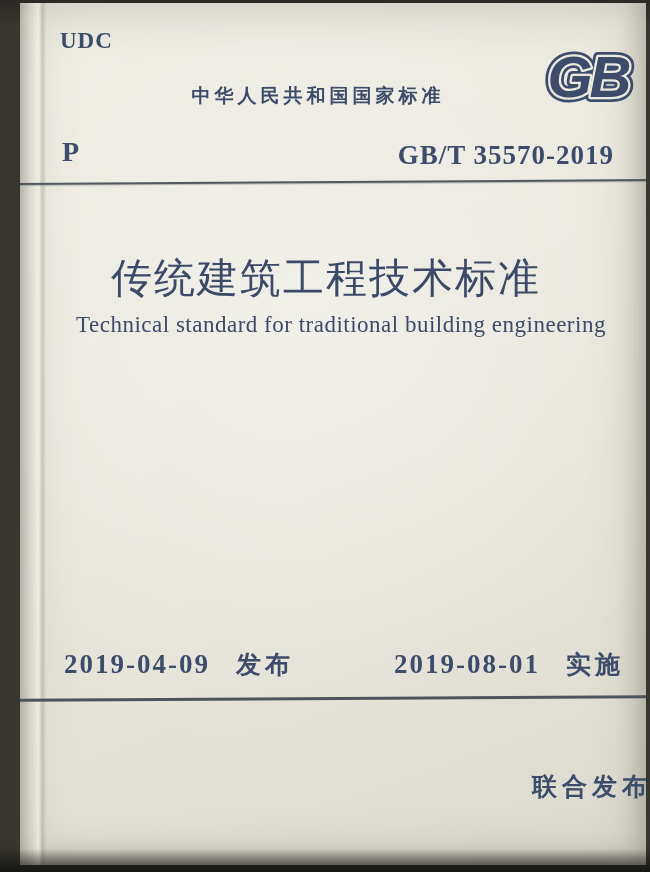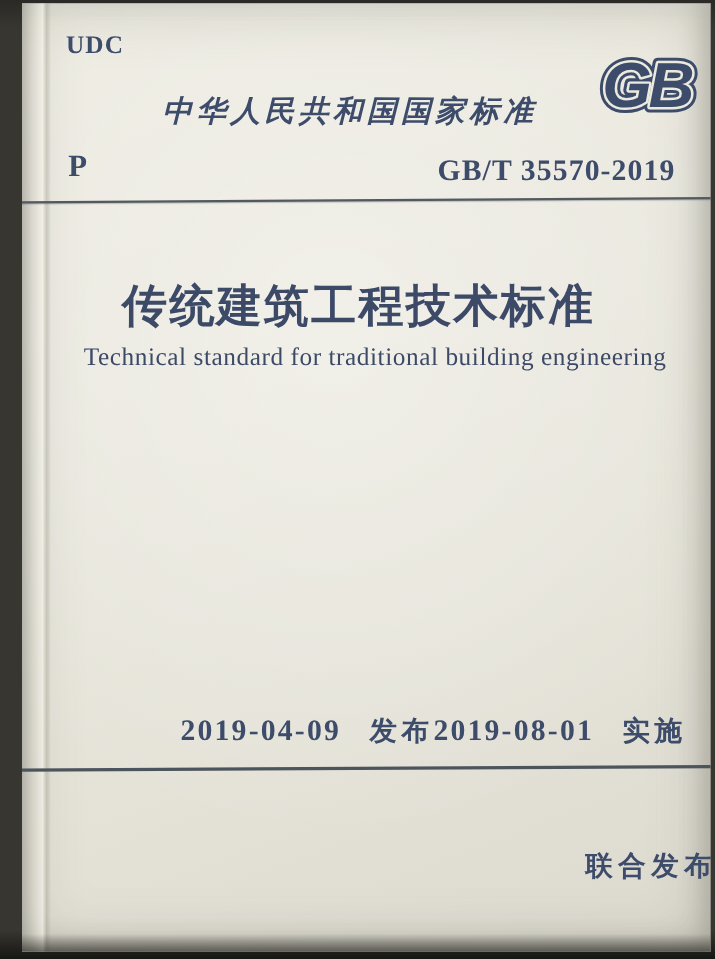--- a/index.html
+++ b/index.html
@@ -39,39 +39,39 @@
     position:absolute;left:0;right:0;bottom:0;height:16px;
     background:linear-gradient(180deg,rgba(20,20,16,0) 0%,rgba(20,20,16,0.55) 100%);
   }
   .ink{color:#3d4c6a;}
   .abs{position:absolute;}
 
   .udc{left:40px;top:25px;font-size:23px;font-weight:700;letter-spacing:1px;}
   .std-label{
     left:0;width:596px;top:80px;text-align:center;
     font-family:"Liberation Sans","DejaVu Sans",sans-serif;
-    font-size:27px;font-weight:700;letter-spacing:4px;font-style:italic;
+    font-size:19px;font-weight:700;letter-spacing:4px;
   }
   .gb-logo{left:496px;top:40px;}
   .p-label{left:42px;top:133px;font-size:28px;font-weight:700;}
   .std-number{right:32px;top:137px;font-size:27px;font-weight:700;letter-spacing:1px;}
   .rule-1{
     left:-4px;right:-4px;top:178px;height:2px;background:#525a60;
     transform:rotate(-0.35deg);box-shadow:0 1px 1px rgba(80,88,96,0.35);
   }
   .title-zh{
     left:0;right:14px;top:248px;text-align:center;
-    font-size:41px;font-weight:700;letter-spacing:2px;color:#3c4a68;
+    font-size:41px;font-weight:400;letter-spacing:2px;color:#3c4a68;
   }
   .title-en{
     left:16px;right:0;top:309px;text-align:center;
     font-size:23px;font-weight:500;letter-spacing:0.5px;color:#3c4a68;
   }
   .dates-row{
-    left:44px;right:22px;top:645px;display:flex;justify-content:flex-end;align-items:baseline;
+    left:44px;right:22px;top:645px;display:flex;justify-content:space-between;align-items:baseline;
   }
   .date-group{display:flex;align-items:baseline;}
   .date-num{font-size:27px;font-weight:700;letter-spacing:2px;}
   .date-cn{
     font-family:"Liberation Sans","DejaVu Sans",sans-serif;
     font-size:25px;font-weight:700;letter-spacing:4px;margin-left:26px;
   }
   .rule-2{
     left:-4px;right:-4px;top:694px;height:3px;background:#4c545c;
     transform:rotate(-0.3deg);

